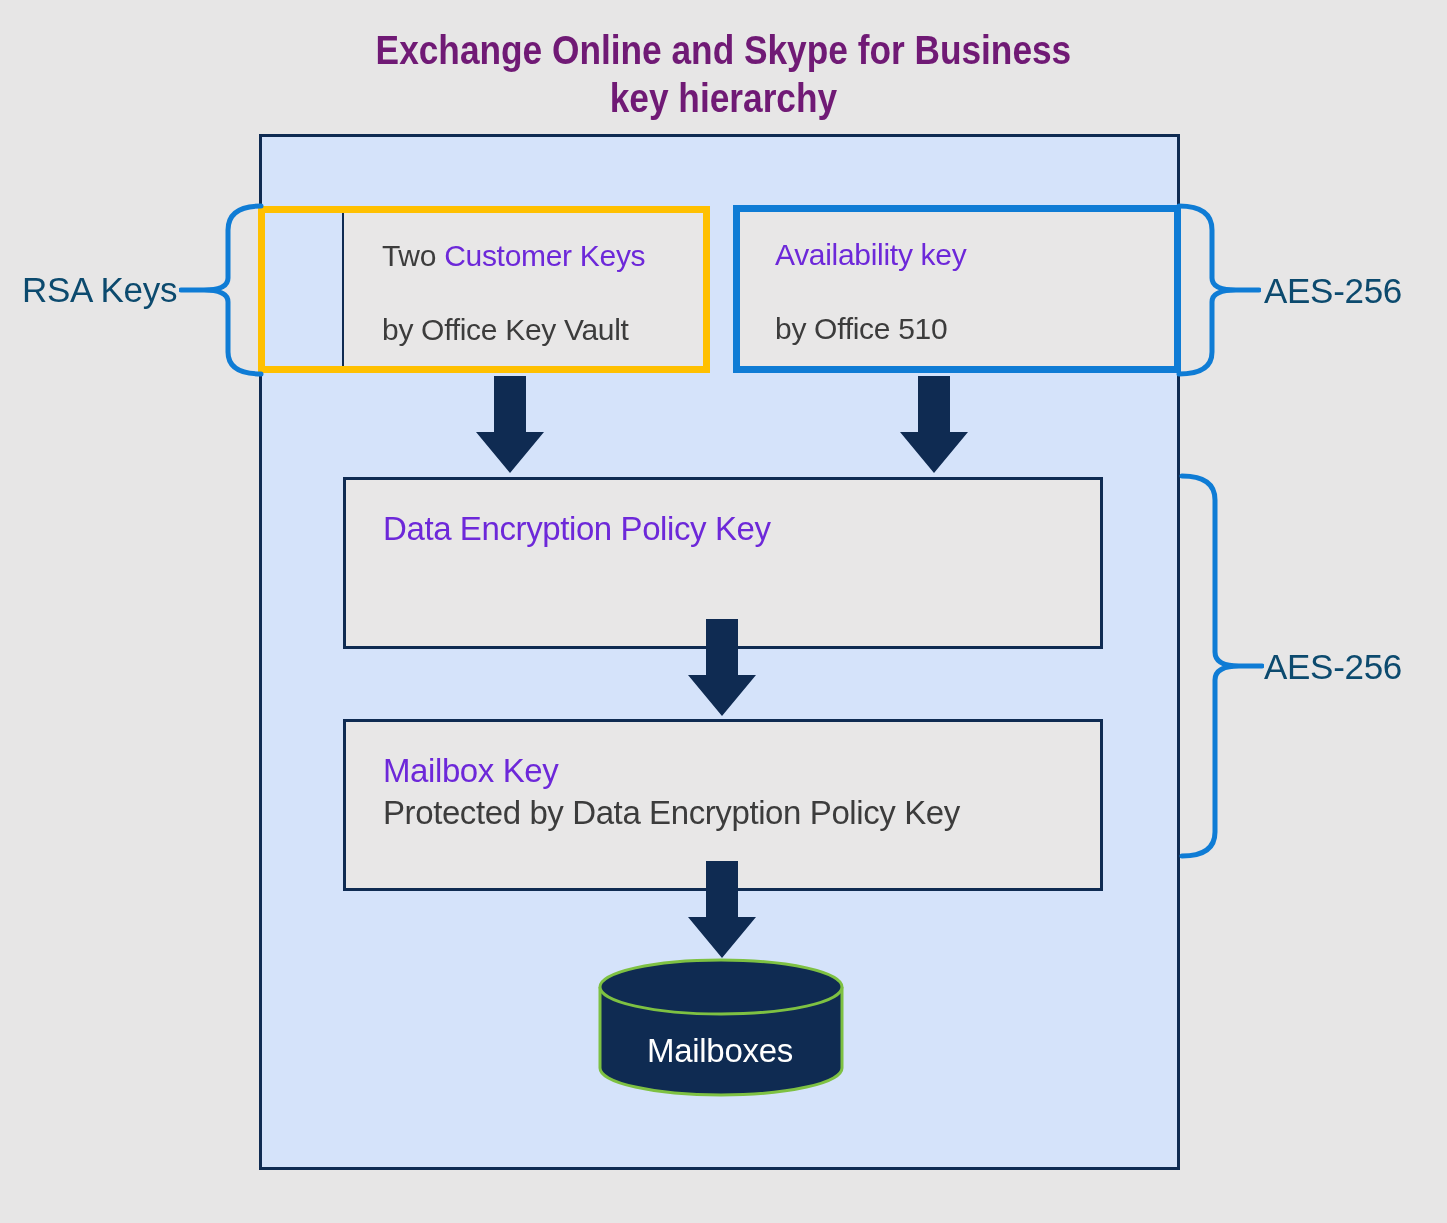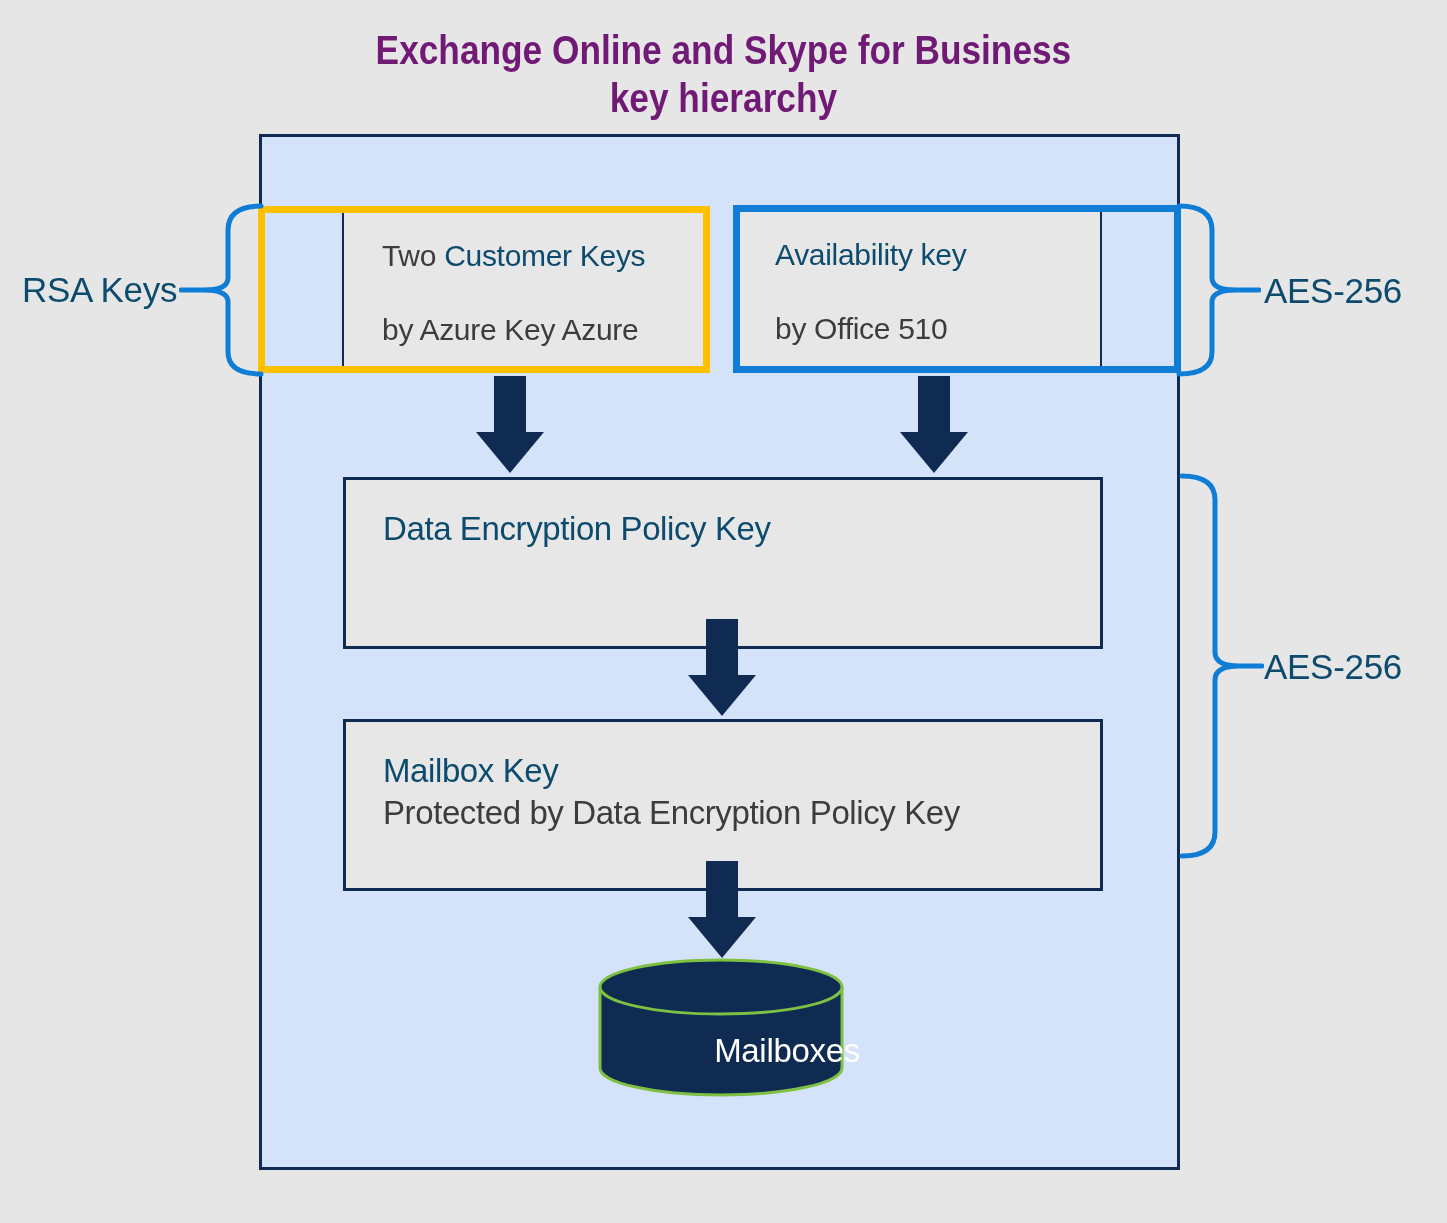--- a/index.html
+++ b/index.html
@@ -25,34 +25,34 @@
   .container {
     position:absolute; left:259px; top:134px;
     width:915px; height:1030px;
     background:#D5E3FA;
     border:3px solid #0F2B52;
   }
 
   
   .keybox { position:absolute; display:flex; box-sizing:border-box; }
   .keybox.orange { left:258px; top:206px; width:452px; height:167px; border:7px solid #FFC000; }
-  .keybox.blue   { left:733px; top:205px; width:448px; height:168px; border:7px solid #0F7CD5; }
+  .keybox.blue   { left:733px; top:205px; width:448px; height:168px; border:7px solid #0F7CD5;flex-direction:column; }
   .keybox .bluestrip { background:transparent; }
   .keybox.orange .bluestrip { width:77px; }
   .keybox.blue   .bluestrip { width:72px; }
   .keybox .vdivider { width:2px; background:#0F2B52; }
   .keybox .graybody {
     flex:1; background:#E8E7E7;
     padding:24px 0 0 38px; box-sizing:border-box;
     font-size:30px; line-height:37px; color:#3C3C3C;
     letter-spacing:-0.3px;
   }
   .keybox.blue .graybody { padding-left:35px; }
 
-  .green { color:#0c4a6e; }
+  .green { color:#6d28d9; }
 
   
   .midbox {
     position:absolute; left:343px; width:760px; height:172px;
     background:#E8E7E7; border:3px solid #0F2B52; box-sizing:border-box;
     padding:28px 0 0 37px;
     font-size:33px; line-height:42px; color:#3C3C3C;
     letter-spacing:-0.4px;
   }
   .midbox.dep     { top:477px; }
@@ -71,22 +71,22 @@
   .svgabs { position:absolute; }
   .brace-left  { left:179px;  top:202px; }
   .brace-right { left:1176px; top:202px; }
   .brace-big   { left:1179px; top:470px; }
   .arrow-1 { left:476px; top:376px; }
   .arrow-2 { left:900px; top:376px; }
   .arrow-3 { left:688px; top:619px; }
   .arrow-4 { left:688px; top:861px; }
   .cylinder { left:596px; top:957px; }
   .cyl-label {
-    position:absolute; left:612px; top:1032px; width:248px;
-    text-align:right; color:#FFFFFF; font-size:33px; letter-spacing:-0.3px;
+    position:absolute; left:596px; top:1032px; width:248px;
+    text-align:center; color:#FFFFFF; font-size:33px; letter-spacing:-0.3px;
   }
 </style>
 </head>
 <body>
 
 <div class="page">
 
   <div class="title">
     <span class="title-inner">
       <span>Exchange Online and Skype for Business</span><br>
@@ -95,21 +95,21 @@
   </div>
 
   <div class="container"></div>
 
   <div class="keybox orange">
     <div class="bluestrip"></div>
     <div class="vdivider"></div>
     <div class="graybody">
       <span>Two </span><span class="green">Customer Keys</span><br>
       <br>
-      <span>by Azure Key Azure</span>
+      <span>by Office Key Vault</span>
     </div>
   </div>
 
   <div class="keybox blue">
     <div class="graybody">
       <span class="green">Availability key</span><br>
       <br>
       <span>by Office 510</span>
     </div>
     <div class="vdivider"></div>

